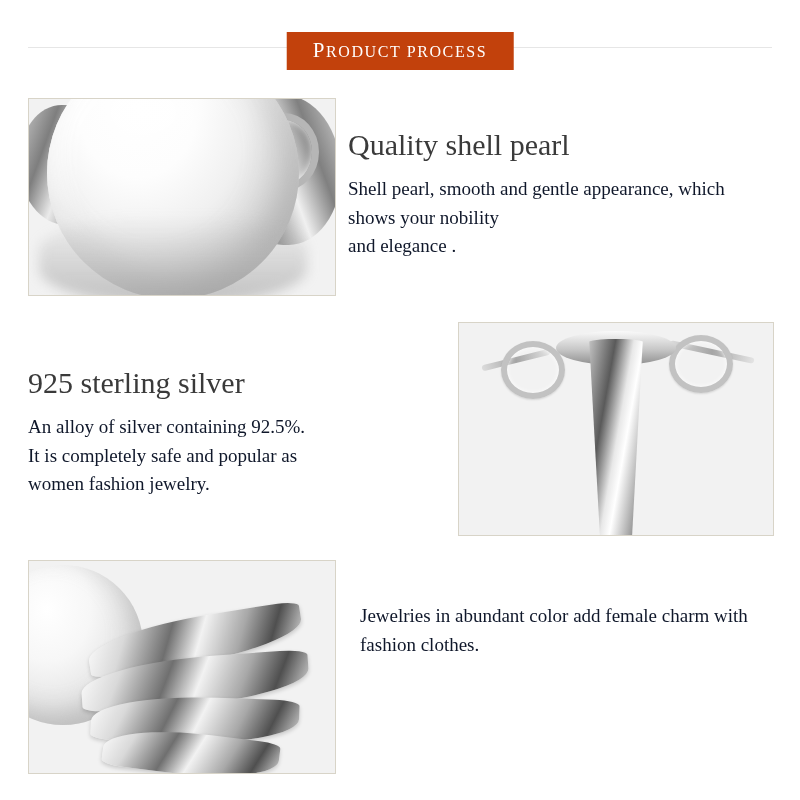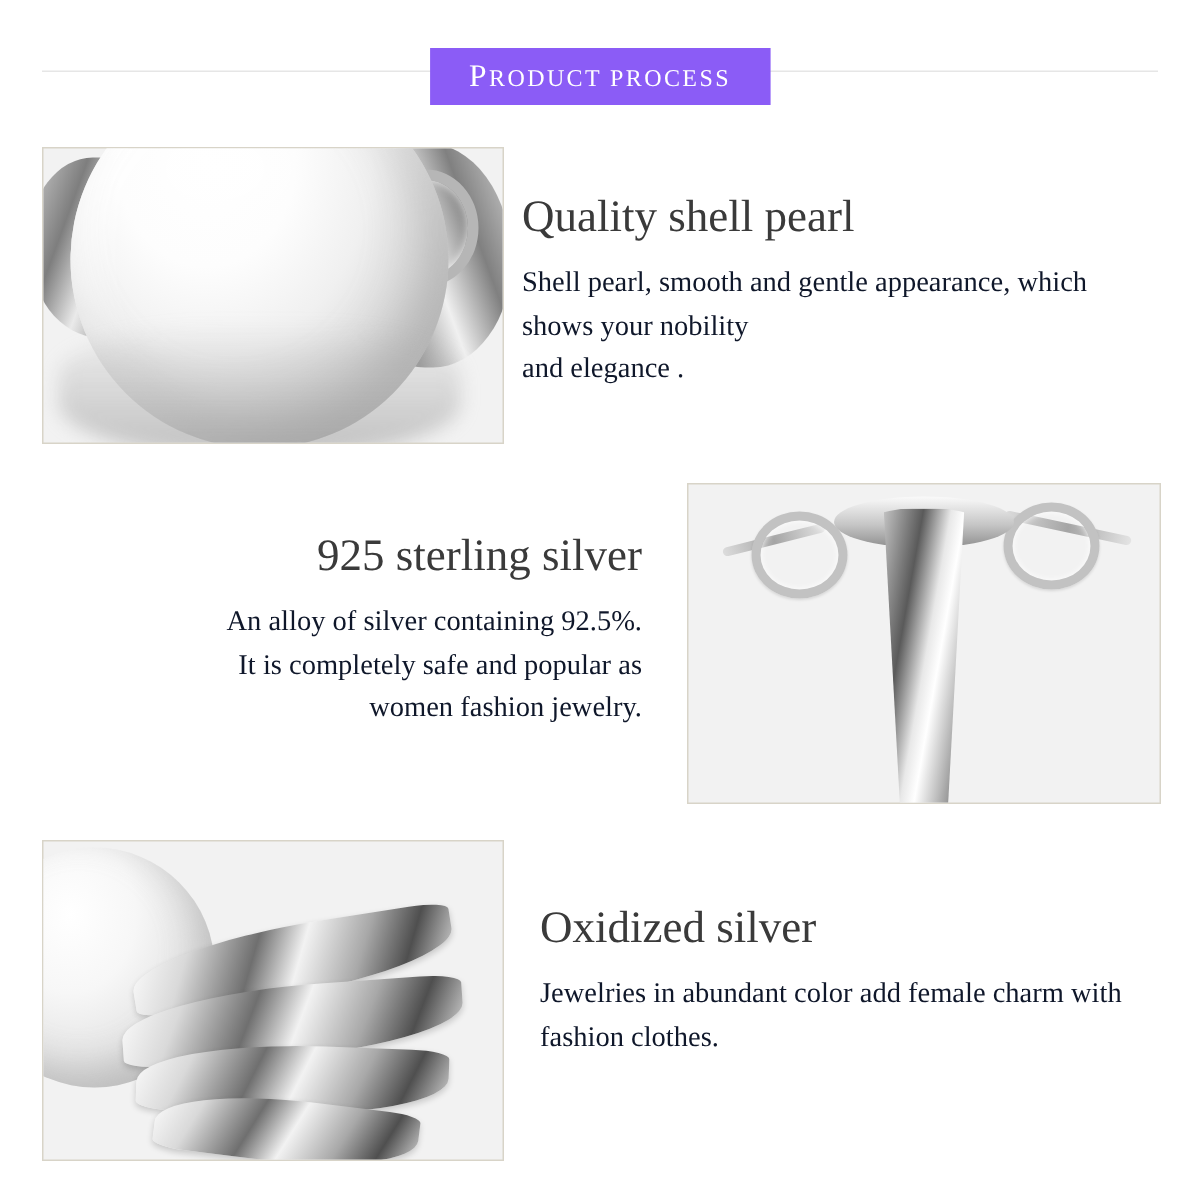--- a/index.html
+++ b/index.html
@@ -26,21 +26,21 @@
     left: 28px;
     right: 28px;
     height: 1px;
     background: #e6e6e6;
   }
   .header-badge {
     position: absolute;
     top: 32px;
     left: 50%;
     transform: translateX(-50%);
-    background: #8b5cf6;
+    background: #c2410c;
     color: #ffffff;
     padding: 6px 26px 7px 26px;
     letter-spacing: 1.6px;
     font-family: "Liberation Serif", serif;
     font-size: 17px;
     white-space: nowrap;
   }
   .header-badge .cap {
     font-size: 21px;
   }
@@ -152,23 +152,22 @@
   }
   #text-pearl {
     left: 348px;
     top: 128px;
     width: 420px;
   }
 
   
   #text-silver {
     left: 28px;
-    top: 354px;
+    top: 366px;
     width: 400px;
-    text-align: right;
   }
   #photo-silver {
     left: 458px;
     top: 322px;
     width: 314px;
     height: 212px;
   }
   .cone {
     position: absolute;
     left: 50%;
@@ -289,15 +288,14 @@
 <div class="photo" id="photo-oxidized">
   <div class="inner">
     <div class="pearl-small"></div>
     <div class="feather f1"></div>
     <div class="feather f2"></div>
     <div class="feather f3"></div>
     <div class="feather f4"></div>
   </div>
 </div>
 <div class="block" id="text-oxidized">
-  <h2 class="txt-title">Oxidized silver</h2>
   <p class="txt-body">Jewelries in abundant color add female charm with fashion clothes.</p>
 </div>
 
 </body></html>

